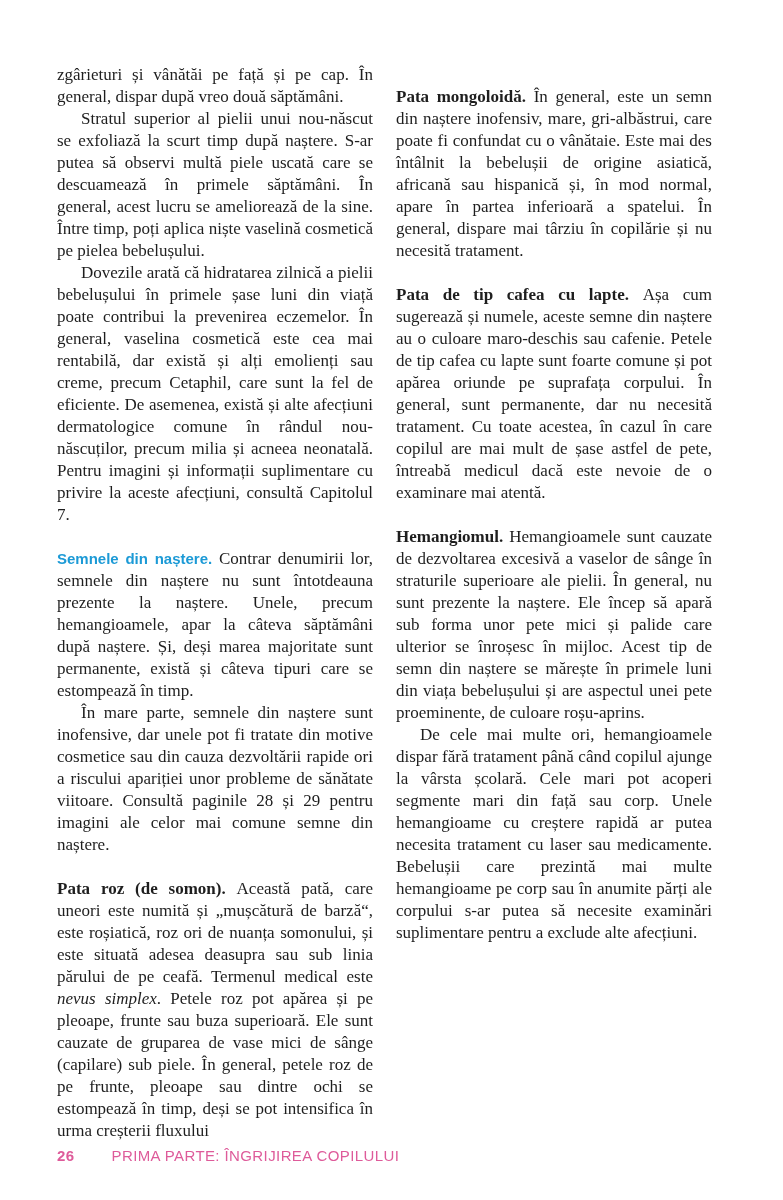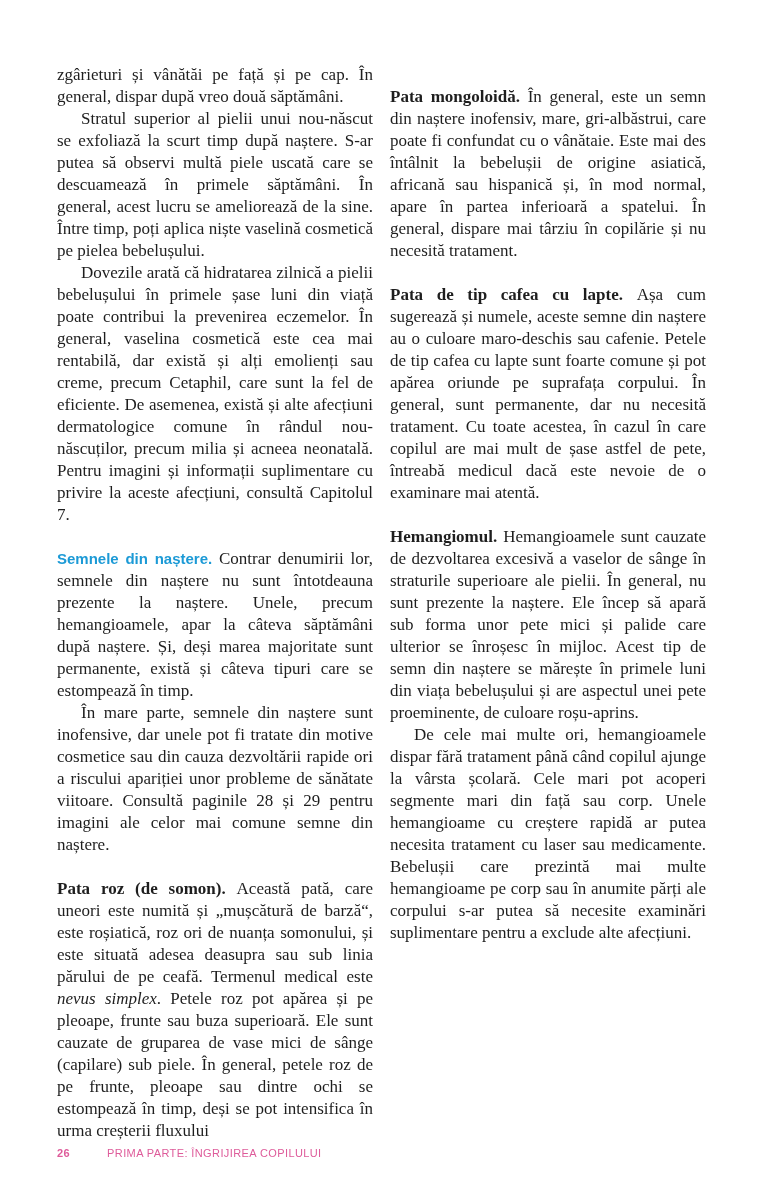--- a/index.html
+++ b/index.html
@@ -13,21 +13,21 @@
     height: 1200px;
     background: #ffffff;
     overflow: hidden;
   }
   .columns {
     position: absolute;
     top: 64px;
     left: 57px;
     width: 658px;
     display: flex;
-    gap: 17px;
+    gap: 23px;
   }
   .col {
     width: 316px;
     font-family: "Liberation Serif", serif;
     font-size: 17px;
     line-height: 22px;
     color: #1e1e1e;
     text-align: justify;
   }
   .col p {
@@ -49,21 +49,21 @@
     font-size: 15px;
     color: var(--heading-blue, #1c9ad6);
   }
 
   .footer {
     position: absolute;
     left: 57px;
     top: 1147px;
     width: 658px;
     font-family: "Liberation Sans", sans-serif;
-    font-size: 11px;
+    font-size: 15px;
     letter-spacing: 0.4px;
     color: var(--footer-pink, #de5b9a);
     display: flex;
     align-items: baseline;
     text-align: right;
   }
   .footer .pagenum {
     font-weight: bold;
     margin-right: 37px;
   }

